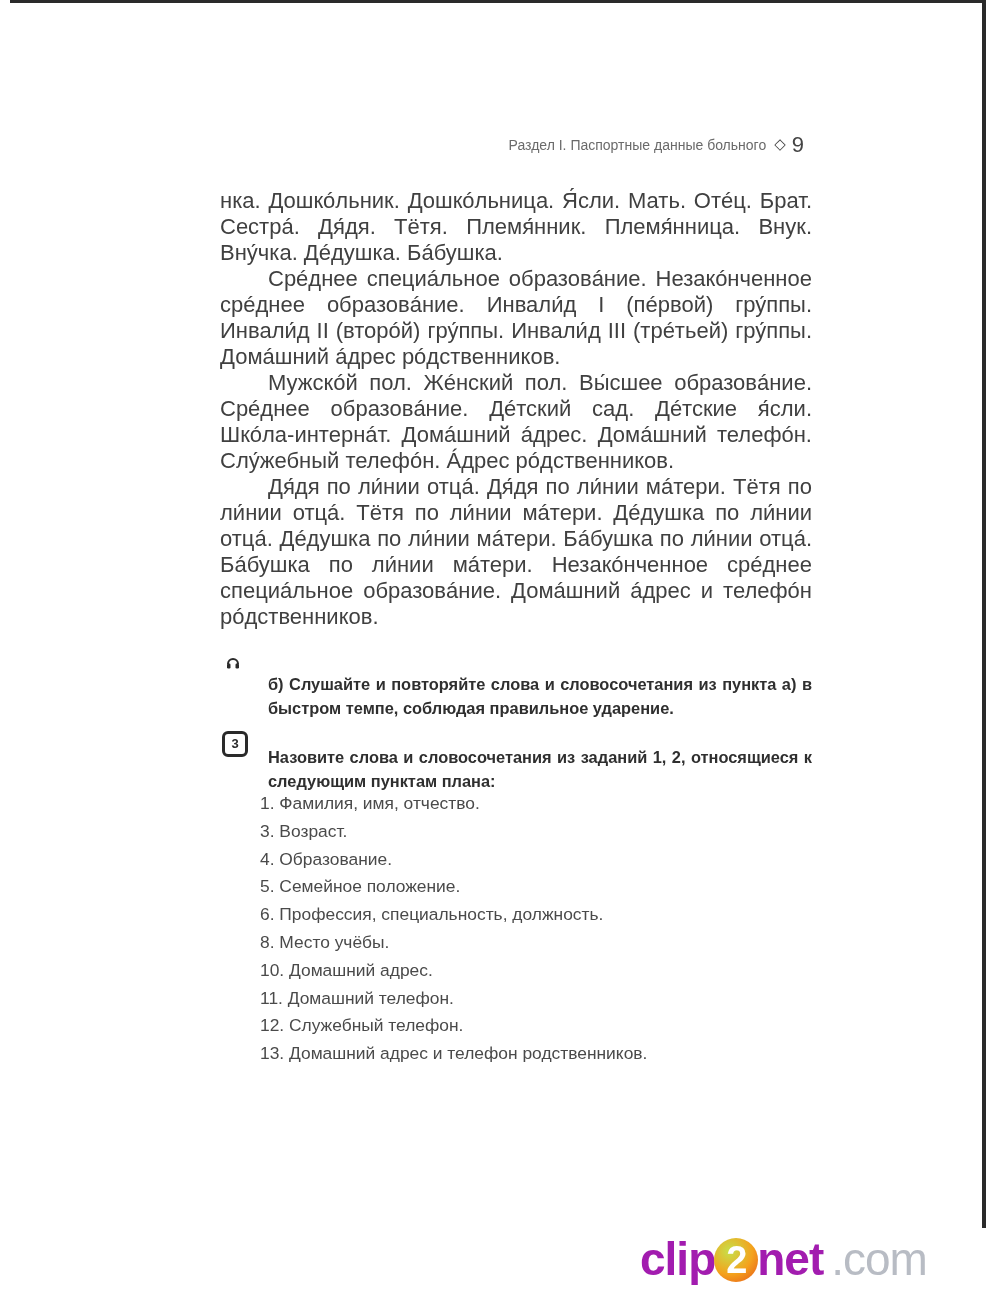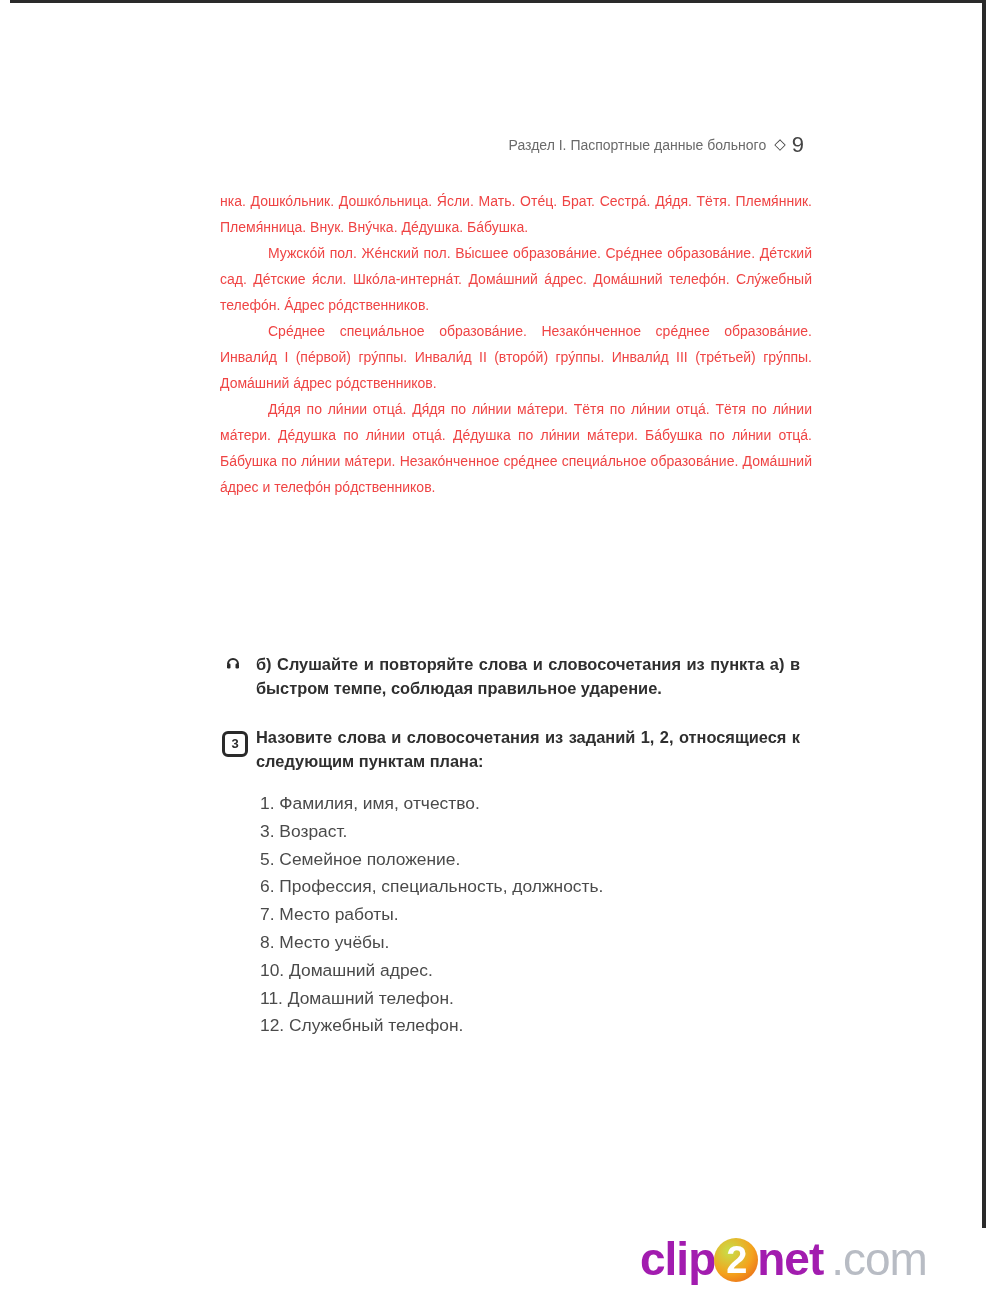--- a/index.html
+++ b/index.html
@@ -51,46 +51,47 @@
     .running-head .page-num {
       font-size: 22px;
       color: #444;
       vertical-align: -2px;
     }
     .body-text {
       position: absolute;
       left: 220px;
       top: 188px;
       width: 592px;
-      font-size: 14px;
+      font-size: 22px;
       line-height: 26px;
-      color: #ef4444;
+      color: #404040;
       text-align: justify;
     }
     .body-text p {
       margin: 0;
       text-indent: 0;
     }
     .body-text p.indent {
       text-indent: 48px;
     }
     .task {
       position: absolute;
       left: 220px;
       width: 592px;
       font-size: 16.4px;
       line-height: 24px;
       font-weight: bold;
       color: #2f2f2f;
     }
     .task .task-text {
       position: absolute;
-      left: 36px;
+      left: 48px;
       width: 544px;
       text-align: justify;
+      margin-top: 20px;
     }
     .task-b { top: 652px; }
     .task-3 { top: 725px; }
     .headphones-icon {
       position: absolute;
       left: 6px;
       top: 4px;
       width: 14px;
       height: 14px;
     }
@@ -161,46 +162,47 @@
 
 <div class="frame-top"></div>
 <div class="frame-right"></div>
 
 <div class="running-head">
   <span>Раздел I. Паспортные данные больного</span><span class="diamond">◇</span><span class="page-num">9</span>
 </div>
 
 <div class="body-text">
   <p>нка. Дошкóльник. Дошкóльница. Я́сли. Мать. Отéц. Брат. Сестрá. Дя́дя. Тётя. Племя́нник. Племя́нница. Внук. Вну́чка. Дéдушка. Бáбушка.</p>
+  <p class="indent">Срéднее специáльное образовáние. Незакóнченное срéднее образовáние. Инвали́д I (пéрвой) гру́ппы. Инвали́д II (вторóй) гру́ппы. Инвали́д III (трéтьей) гру́ппы. Домáшний áдрес рóдственников.</p>
   <p class="indent">Мужскóй пол. Жéнский пол. Вы́сшее образовáние. Срéднее образовáние. Дéтский сад. Дéтские я́сли. Шкóла-интернáт. Домáшний áдрес. Домáшний телефóн. Слу́жебный телефóн. Áдрес рóдственников.</p>
-  <p class="indent">Срéднее специáльное образовáние. Незакóнченное срéднее образовáние. Инвали́д I (пéрвой) гру́ппы. Инвали́д II (вторóй) гру́ппы. Инвали́д III (трéтьей) гру́ппы. Домáшний áдрес рóдственников.</p>
   <p class="indent">Дя́дя по ли́нии отцá. Дя́дя по ли́нии мáтери. Тётя по ли́нии отцá. Тётя по ли́нии мáтери. Дéдушка по ли́нии отцá. Дéдушка по ли́нии мáтери. Бáбушка по ли́нии отцá. Бáбушка по ли́нии мáтери. Незакóнченное срéднее специáльное образовáние. Домáшний áдрес и телефóн рóдственников.</p>
 </div>
 
 <div class="task task-b">
   <svg class="headphones-icon" viewBox="0 0 14 14">
     <path d="M2 8 A5 5 0 0 1 12 8" fill="none" stroke="#2a2a2a" stroke-width="2"></path>
     <rect x="1" y="7.5" width="3.5" height="5" rx="1.2" fill="#2a2a2a"></rect>
     <rect x="9.5" y="7.5" width="3.5" height="5" rx="1.2" fill="#2a2a2a"></rect>
   </svg>
   <div class="task-text">б) Слушайте и повторяйте слова и словосочетания из пункта а) в быстром темпе, соблюдая правильное ударение.</div>
 </div>
 
 <div class="task task-3">
   <div class="task-number-box">3</div>
   <div class="task-text">Назовите слова и словосочетания из заданий 1, 2, относящиеся к следующим пунктам плана:</div>
 </div>
 
 <ul class="plan-list">
   <li>1. Фамилия, имя, отчество.</li>
   <li>3. Возраст.</li>
+  <li>4. Образование.</li>
   <li>5. Семейное положение.</li>
   <li>6. Профессия, специальность, должность.</li>
-  <li>7. Место работы.</li>
   <li>8. Место учёбы.</li>
   <li>10. Домашний адрес.</li>
   <li>11. Домашний телефон.</li>
   <li>12. Служебный телефон.</li>
+  <li>13. Домашний адрес и телефон родственников.</li>
 </ul>
 
 <div class="watermark">
   <span class="wm-blue">clip</span><span class="wm-two">2</span><span class="wm-blue">net</span><span class="wm-grey">.com</span>
 </div>
 
 </body></html>

